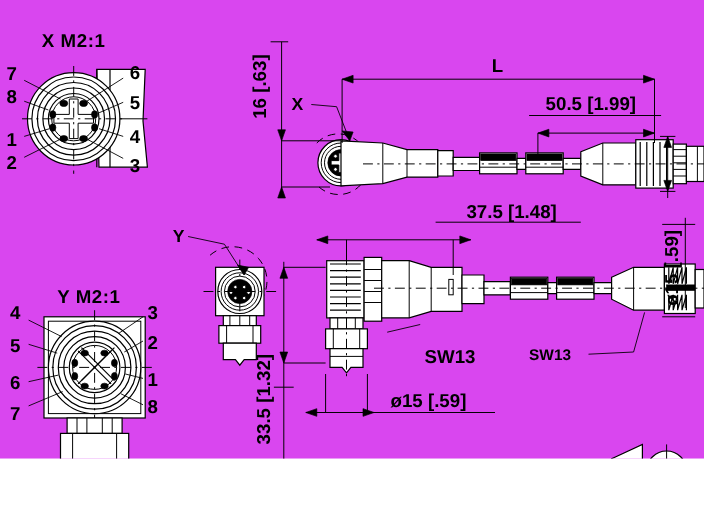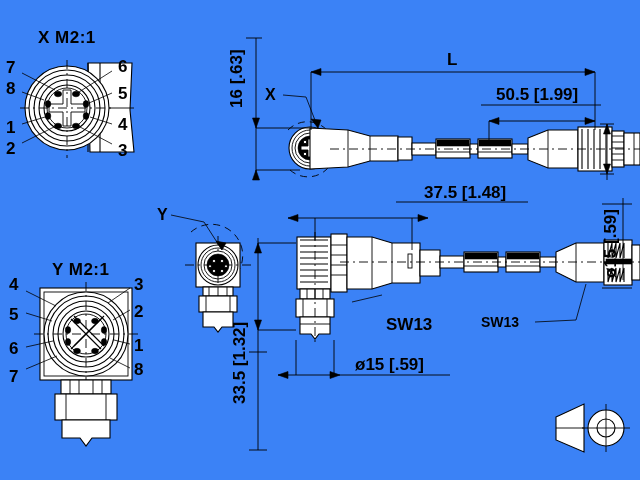--- a/index.html
+++ b/index.html
@@ -3,22 +3,22 @@
 <meta charset="utf-8">
 <style>
   html, body {
     margin: 0;
     padding: 0;
     background: #ffffff;
   }
   #sheet {
     position: relative;
     width: 640px;
-    height: 480px;
-    background: #3b82f6;
+    height: 417px;
+    background: #d946ef;
     overflow: hidden;
     font-family: "Liberation Sans", sans-serif;
   }
   #sheet svg {
     position: absolute;
     left: 0;
     top: 0;
   }
   .lbl {
     font-family: "Liberation Sans", sans-serif;

